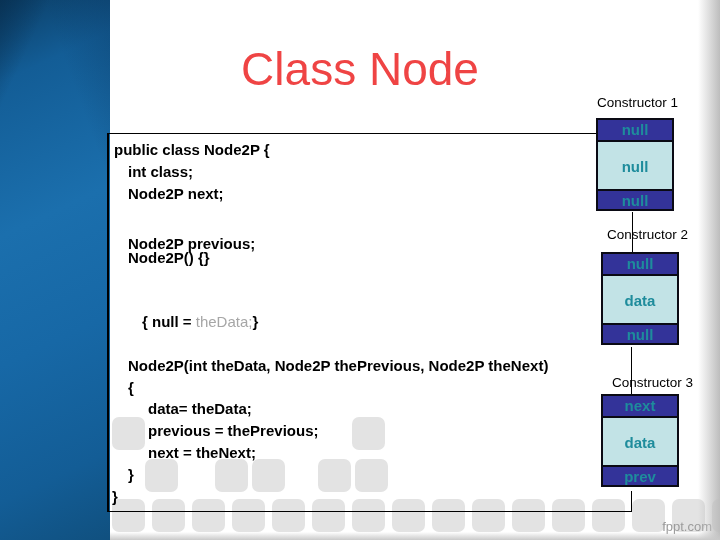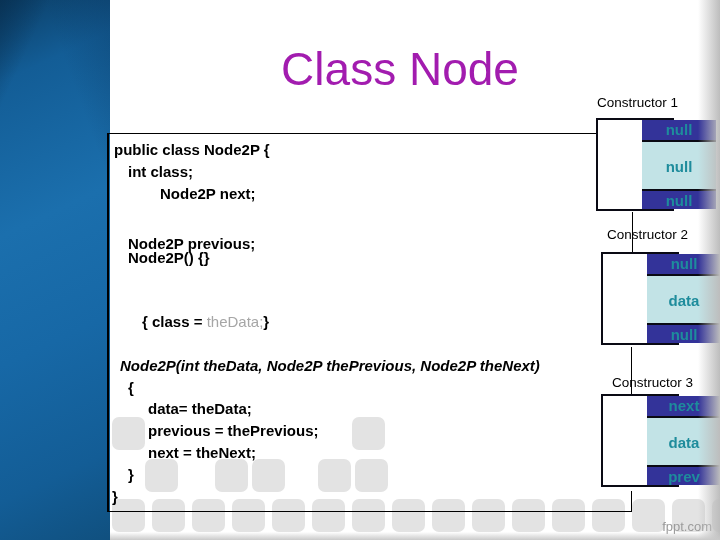--- a/index.html
+++ b/index.html
@@ -14,39 +14,39 @@
     background:linear-gradient(115deg,rgba(6,40,70,.55) 0%,rgba(6,40,70,0) 14%),
                linear-gradient(250deg,rgba(10,50,88,.35) 0%,rgba(10,50,88,0) 22%);}
 
   
   .edge-right{position:absolute;right:0;top:0;width:22px;height:540px;
     background:linear-gradient(to right,rgba(190,190,190,0),#bdbdbd);}
   .edge-bottom{position:absolute;left:110px;right:0;bottom:0;height:8px;
     background:linear-gradient(to bottom,rgba(200,200,200,0),#c9c9c9);}
 
   .title{position:absolute;left:110px;width:500px;top:42px;text-align:center;
-    font-size:46px;color:#a21caf;letter-spacing:0px;margin-left:40px;}
+    font-size:46px;color:#ef4444;letter-spacing:0px;}
 
   
   .sq{position:absolute;background:#e3e3e3;border-radius:7px;}
 
   
   .line{position:absolute;background:#000;}
 
   
   .code{position:absolute;font-size:15px;font-weight:bold;color:#000;white-space:pre;}
   .code .muted{color:#a6a6a6;font-weight:normal;}
 
   
   .ctor-label{position:absolute;width:150px;text-align:right;font-size:13.5px;color:#000;}
 
   
   .nodebox{position:absolute;width:78px;border:2px solid #0a0a14;box-sizing:border-box;}
   .cell{width:100%;text-align:center;font-size:15px;font-weight:bold;
-        color:#1e8c9c;box-sizing:border-box;overflow:hidden;margin-left:44px;}
+        color:#1e8c9c;box-sizing:border-box;overflow:hidden;}
   .cell.dark{background:#333399;height:20px;line-height:19px;}
   .cell.light{background:#c2e3e6;height:49px;line-height:49px;}
   .cell.sep{border-top:2px solid #0a0a14;}
 
   .watermark{position:absolute;right:8px;bottom:6px;font-size:13px;color:#9b9b9b;}
 </style>
 </head>
 <body>
 
 <div class="slide">
@@ -85,25 +85,25 @@
   <div class="line" style="left:107px;top:133px;width:2px;height:379px;"></div>
   <div class="line" style="left:107px;top:511px;width:525px;height:1px;"></div>
   <div class="line" style="left:631px;top:491px;width:1px;height:21px;"></div>
   <div class="line" style="left:632px;top:212px;width:1px;height:42px;"></div>
   <div class="line" style="left:631px;top:347px;width:1px;height:49px;"></div>
 
   <div class="title">Class Node</div>
 
   <div class="code" style="left:114px;top:141px;">public class Node2P {</div>
   <div class="code" style="left:128px;top:163px;">int class;</div>
-  <div class="code" style="left:128px;top:185px;margin-left:32px;">Node2P next;</div>
+  <div class="code" style="left:128px;top:185px;">Node2P next;</div>
   <div class="code" style="left:128px;top:207px;margin-top:28px;">Node2P previous;</div>
   <div class="code" style="left:128px;top:249px;">Node2P() {}</div>
-  <div class="code" style="left:142px;top:313px;"><span>{ class = </span><span class="muted">theData;</span><span>}</span></div>
-  <div class="code" style="left:120px;top:357px;font-style:italic;">Node2P(int theData, Node2P thePrevious, Node2P theNext)</div>
+  <div class="code" style="left:142px;top:313px;"><span>{ null = </span><span class="muted">theData;</span><span>}</span></div>
+  <div class="code" style="left:128px;top:357px;">Node2P(int theData, Node2P thePrevious, Node2P theNext)</div>
   <div class="code" style="left:128px;top:379px;">{</div>
   <div class="code" style="left:148px;top:400px;">data= theData;</div>
   <div class="code" style="left:148px;top:422px;">previous = thePrevious;</div>
   <div class="code" style="left:148px;top:444px;">next = theNext;</div>
   <div class="code" style="left:128px;top:466px;">}</div>
   <div class="code" style="left:112px;top:488px;">}</div>
 
   <div class="ctor-label" style="left:528px;top:95px;">Constructor 1</div>
   <div class="nodebox" style="left:596px;top:118px;">
     <div class="cell dark">null</div>

